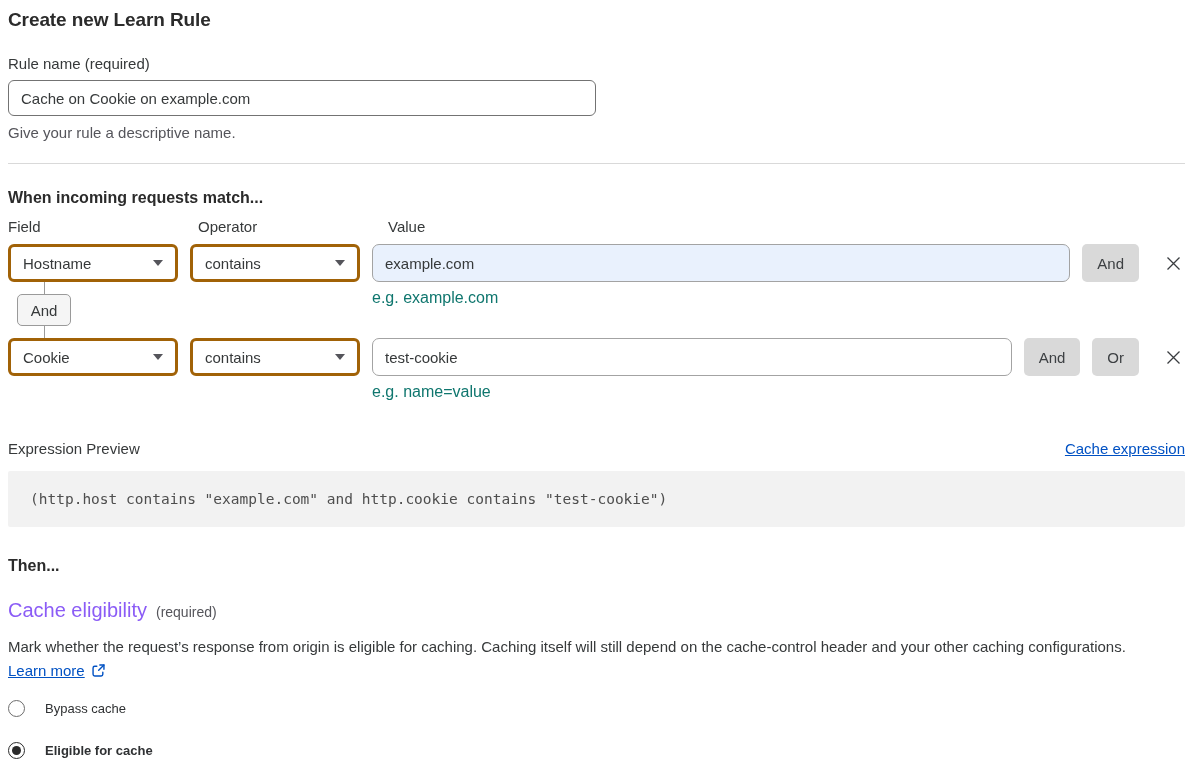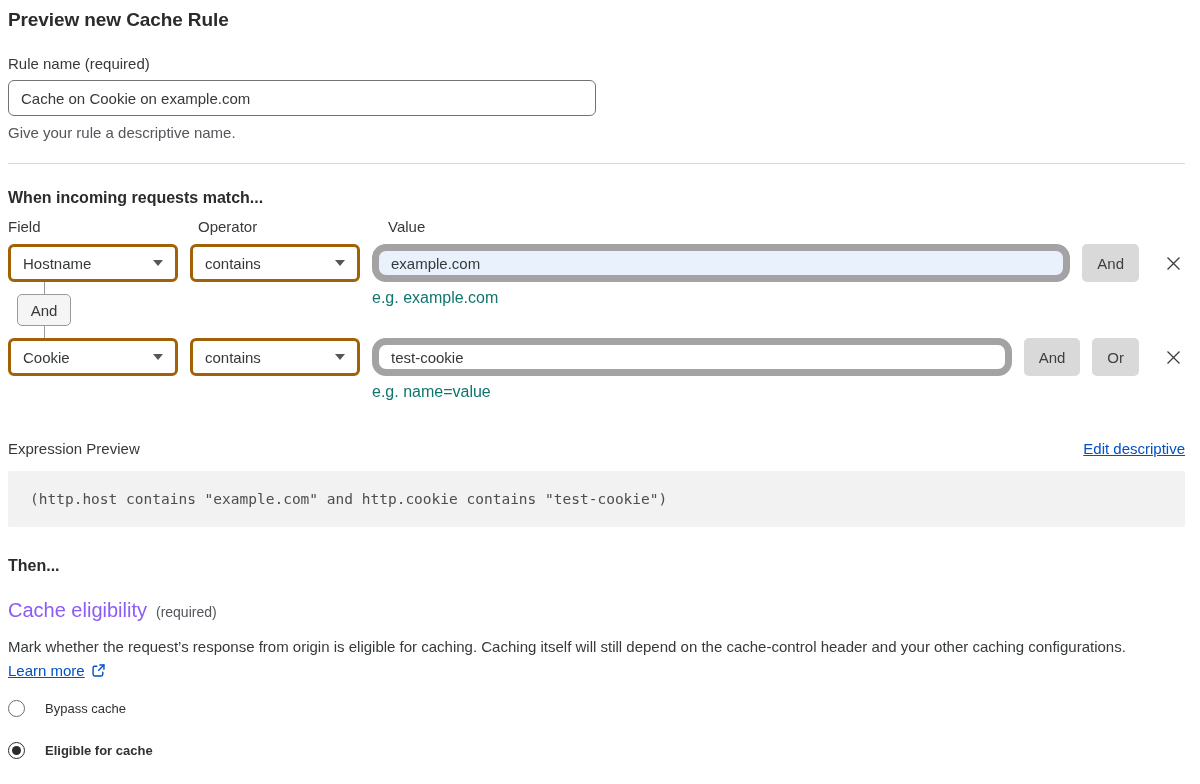--- a/index.html
+++ b/index.html
@@ -43,21 +43,21 @@
     padding: 0 12px; font-size: 15px; color: #36393a; cursor: pointer;
   }
   .caret {
     width: 0; height: 0; display: inline-block;
     border-left: 5px solid transparent; border-right: 5px solid transparent;
     border-top: 6px solid #55555b;
   }
   .value-wrap { flex: 1 1 auto; position: relative; height: 38px; }
   .value-input {
     width: 100%; height: 38px;
-    border: 7px solid #a3a3a3; border-radius: 14px;
+    border: 1px solid #a3a3a3; border-radius: 7px;
     padding: 0 12px; font-size: 15px; color: #36393a;
     font-family: "Liberation Sans", sans-serif; background: #fff; outline: none;
   }
   .value-input.highlight { background: #e9f1fd; }
   .value-helper { position: absolute; left: 0; top: 45px; font-size: 16px; color: #0f766e; white-space: nowrap; }
 
   .btn-gray {
     height: 38px; flex: 0 0 auto; padding: 0 15px;
     background: #d9d9d9; border: none; border-radius: 5px;
     font-size: 15px; color: #3d4043; font-family: "Liberation Sans", sans-serif;
@@ -110,21 +110,21 @@
     border-radius: 50%; background: #2b2b2b;
   }
   .radio-label { font-size: 13px; color: #2f3133; }
   .radio-row.selected .radio-label { font-weight: 700; }
 </style>
 </head>
 <body>
 
 <div class="container">
 
-  <h1 class="page-title">Preview new Cache Rule</h1>
+  <h1 class="page-title">Create new Learn Rule</h1>
 
   <div class="field-label">Rule name (required)</div>
   <input type="text" class="text-input" value="Cache on Cookie on example.com" style="">
   <div class="helper">Give your rule a descriptive name.</div>
 
   <hr class="divider">
 
   <h2 class="section-heading">When incoming requests match...</h2>
 
   <div class="cond-labels">
@@ -178,21 +178,21 @@
     <button class="close-btn">
       <svg width="17" height="17" viewBox="0 0 17 17">
         <path d="M2.5 2.5 L14.5 14.5 M14.5 2.5 L2.5 14.5" stroke="#3a3d40" stroke-width="1.3" fill="none"></path>
       </svg>
     </button>
   </div>
 
   <div class="expr-section">
     <div class="expr-header">
       <span class="expr-label">Expression Preview</span>
-      <a class="link">Edit descriptive</a>
+      <a class="link">Cache expression</a>
     </div>
     <div class="code-block">
       <code>(http.host contains "example.com" and http.cookie contains "test-cookie")</code>
     </div>
   </div>
 
   <h2 class="then-heading">Then...</h2>
 
   <div class="elig-heading">
     <span class="hd">Cache eligibility</span>

